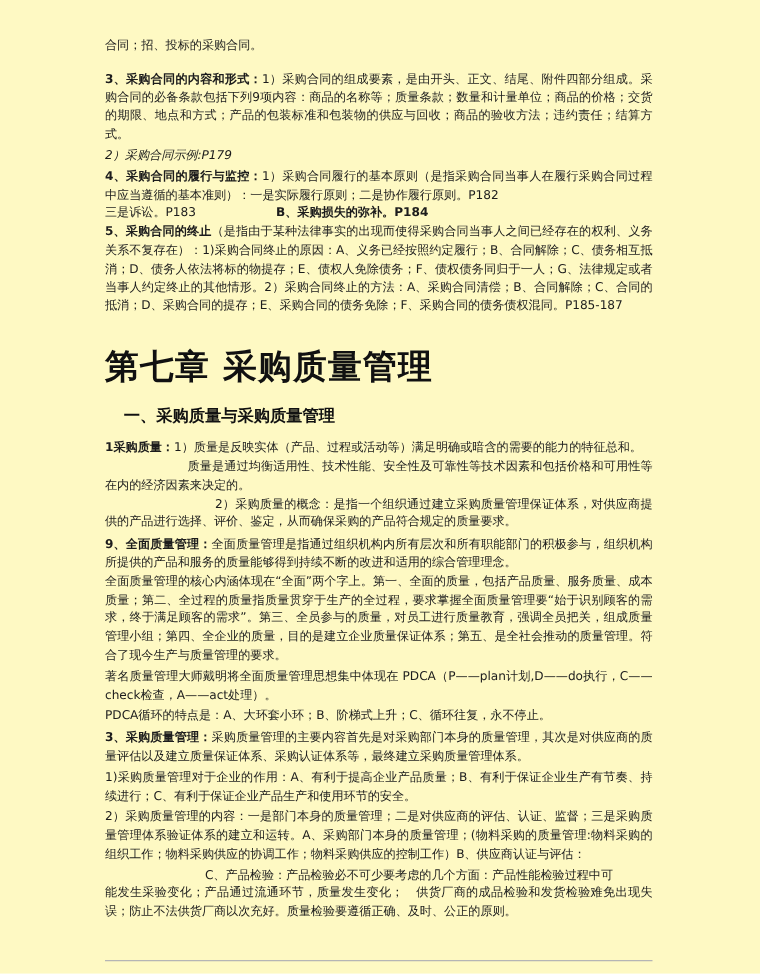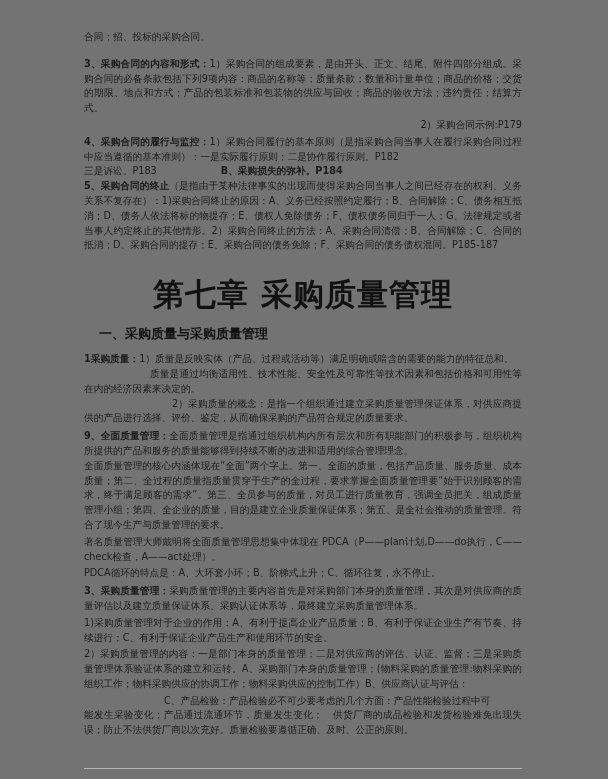--- a/index.html
+++ b/index.html
@@ -6,46 +6,46 @@
       margin: 0;
       padding: 0;
       background: #ffffff;
     }
     .page {
       position: relative;
       width: 608px;
       height: 779px;
       box-sizing: border-box;
       padding: 30px 86px 0 84px;
-      background: #737373;
+      background: #fef9c3;
       font-family: "DejaVu Sans", "Liberation Sans", sans-serif;
       font-size: 9.7px;
       line-height: 14.8px;
       color: #1c1c1c;
       overflow: hidden;
     }
     .para {
       margin: 0;
       text-align: justify;
     }
     .lead { font-weight: bold; }
-    .center { text-align: right; }
+    .center { text-align: left; font-style: italic; }
     .ti-66 { text-indent: 66px; }
     .ti-80 { text-indent: 80px; }
     .ti-88 { text-indent: 88px; }
     .mb12 { margin-bottom: 12px; }
     .mt2 { margin-top: 2px; }
     .mt3 { margin-top: 3px; }
     .gap-left { margin-left: 64px; font-weight: bold; }
     .chapter-title {
       font-family: "DejaVu Serif", "Liberation Serif", serif;
-      font-size: 31px;
+      font-size: 27px;
       line-height: 30px;
       font-weight: bold;
-      text-align: center;
+      text-align: left;
       letter-spacing: 1px;
       margin: 26px 0 0 0;
       color: #111;
     }
     .section-heading {
       font-size: 13px;
       line-height: 17px;
       font-weight: bold;
       text-align: left;
       margin: 16px 0 10px 15px;

